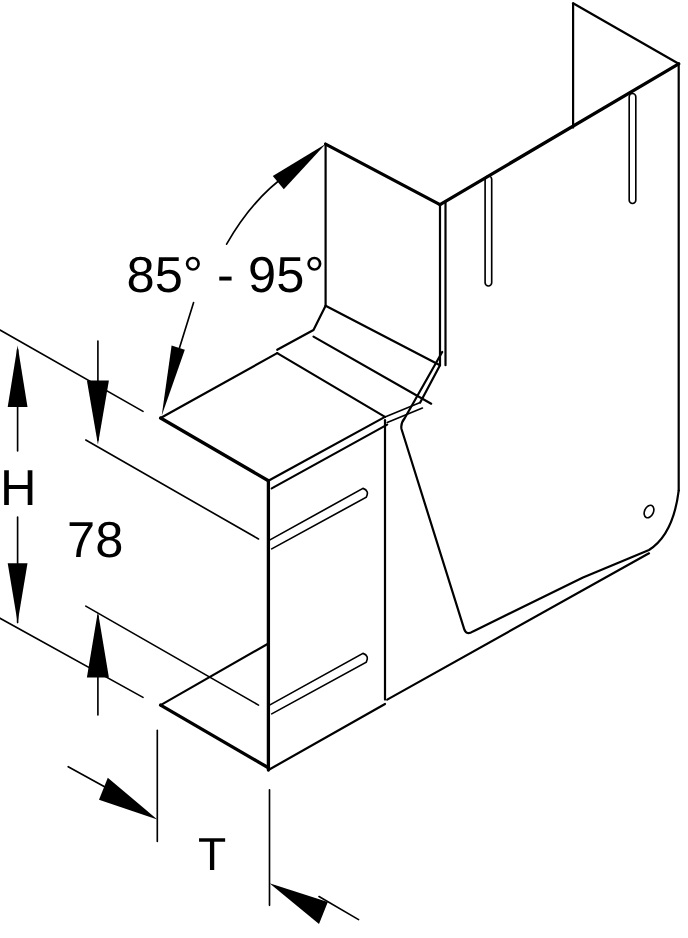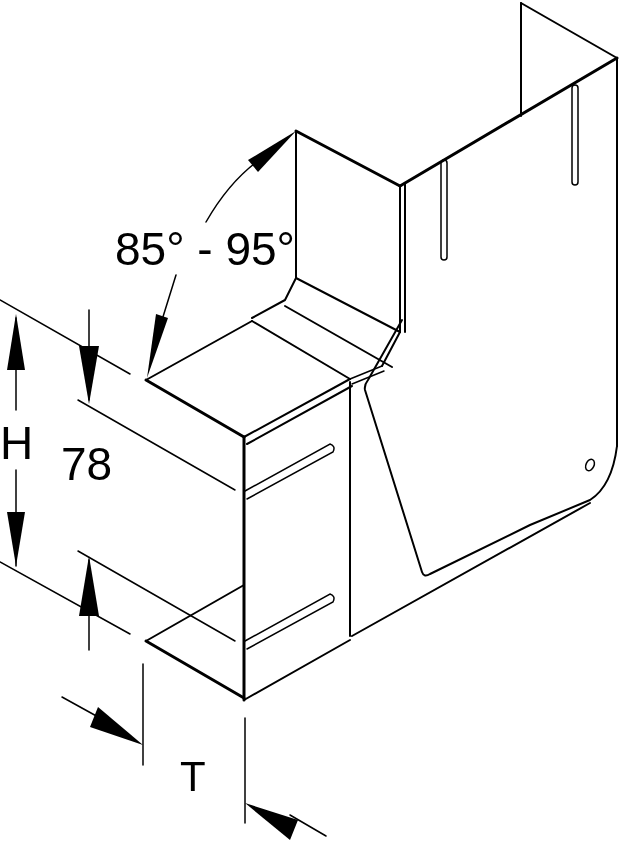--- a/index.html
+++ b/index.html
@@ -5,21 +5,21 @@
     html, body { margin: 0; padding: 0; background: #ffffff; }
     #canvas { position: relative; width: 625px; height: 853px; overflow: hidden; background: #ffffff; }
     svg { position: absolute; left: 0; top: 0; }
     .ln { fill: none; stroke: #000; stroke-width: 2; stroke-linejoin: round; stroke-linecap: round; }
     .lnb { fill: none; stroke: #000; stroke-width: 3; stroke-linejoin: round; stroke-linecap: round; }
     .thin { fill: none; stroke: #000; stroke-width: 1.5; stroke-linecap: round; }
     .arr { fill: #000; stroke: none; }
     .lbl { position: absolute; font-family: "Liberation Sans", sans-serif; color: #000; line-height: 1; white-space: nowrap; }
     .lbl-angle { left: 90px; top: 226px; font-size: 46px; margin-left: 25px; }
     .lbl-h { left: 0px; top: 420px; font-size: 46px; }
-    .lbl-78 { left: 61px; top: 441px; font-size: 46px; }
+    .lbl-78 { left: 61px; top: 467px; font-size: 46px; }
     .lbl-t { left: 180px; top: 756px; font-size: 42px; }
   </style>
 </head>
 <body>
 
 <div id="canvas">
   <svg width="625" height="853" viewBox="0 0 625 853">
 
     <g>
 

